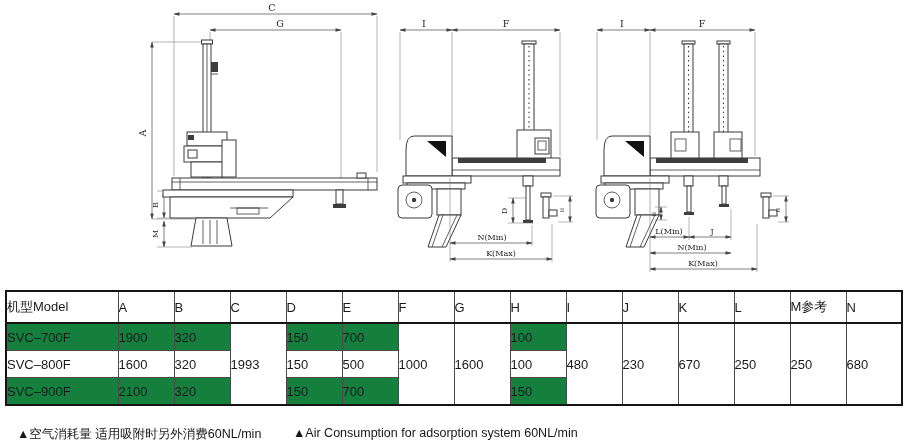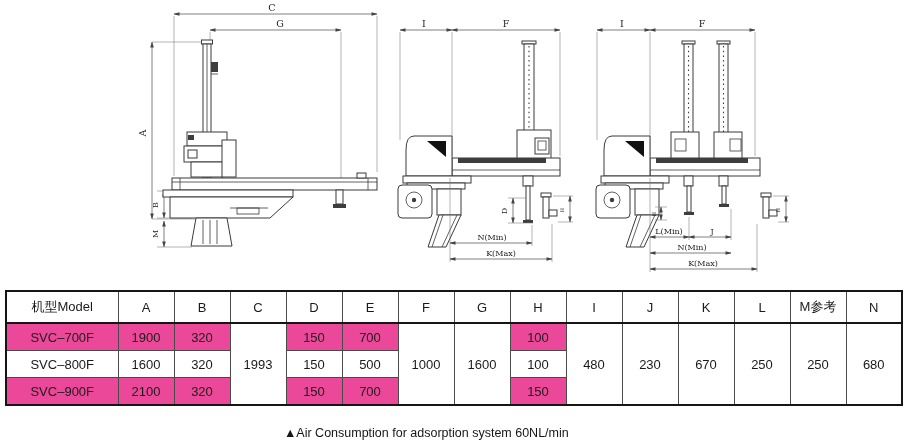--- a/index.html
+++ b/index.html
@@ -20,35 +20,35 @@
   .lbl2   { font-family:"DejaVu Serif", serif; font-size:8px; fill:#1c1c1c; }
   .lbl3   { font-family:"DejaVu Serif", serif; font-size:5px; fill:#1c1c1c; }
 
   
   #spec-table {
     position:absolute; top:290px; left:5px; width:898px;
     border-collapse:collapse; table-layout:fixed;
     font-size:13px; color:#1a1a1a;
   }
   #spec-table th, #spec-table td {
-    border:1px solid #4a4a4a; text-align:center; vertical-align:middle;
+    border:1px solid #4a4a4a; text-align:left; vertical-align:middle;
     padding:0; overflow:hidden; white-space:nowrap;
   }
   #spec-table { border:2px solid #151515; }
   #spec-table thead th { height:30px; font-weight:400; border-bottom:2px solid #151515; }
   #spec-table tbody td { height:26px; }
-  #spec-table .shade { background:#ec4899; }
+  #spec-table .shade { background:#15803d; }
   #spec-table col.model-col { width:112px; }
 
   
   .note {
     position:absolute; top:426px; font-size:12.5px; color:#161616; white-space:nowrap;
   }
   #note-zh { left:17px; }
-  #note-en { left:284px; }
+  #note-en { left:293px; }
 </style>
 </head>
 <body>
 
 <div id="canvas">
 
 <svg id="drawings" width="908" height="290" viewBox="0 0 908 290">
   <defs>
     <marker id="ae" viewBox="0 0 10 10" refX="9.2" refY="5" markerWidth="8" markerHeight="8" orient="auto">
       <path d="M0,2 L10,5 L0,8 z" fill="#444"></path>
@@ -323,15 +323,16 @@
       <td class="shade">SVC–900F</td>
       <td class="shade">2100</td>
       <td class="shade">320</td>
       <td class="shade">150</td>
       <td class="shade">700</td>
       <td class="shade">150</td>
     </tr>
   </tbody>
 </table>
 
+<div class="note" id="note-zh">▲空气消耗量 适用吸附时另外消费60NL/min</div>
 <div class="note" id="note-en">▲Air Consumption for adsorption system 60NL/min</div>
 
 </div>
 
 </body></html>

